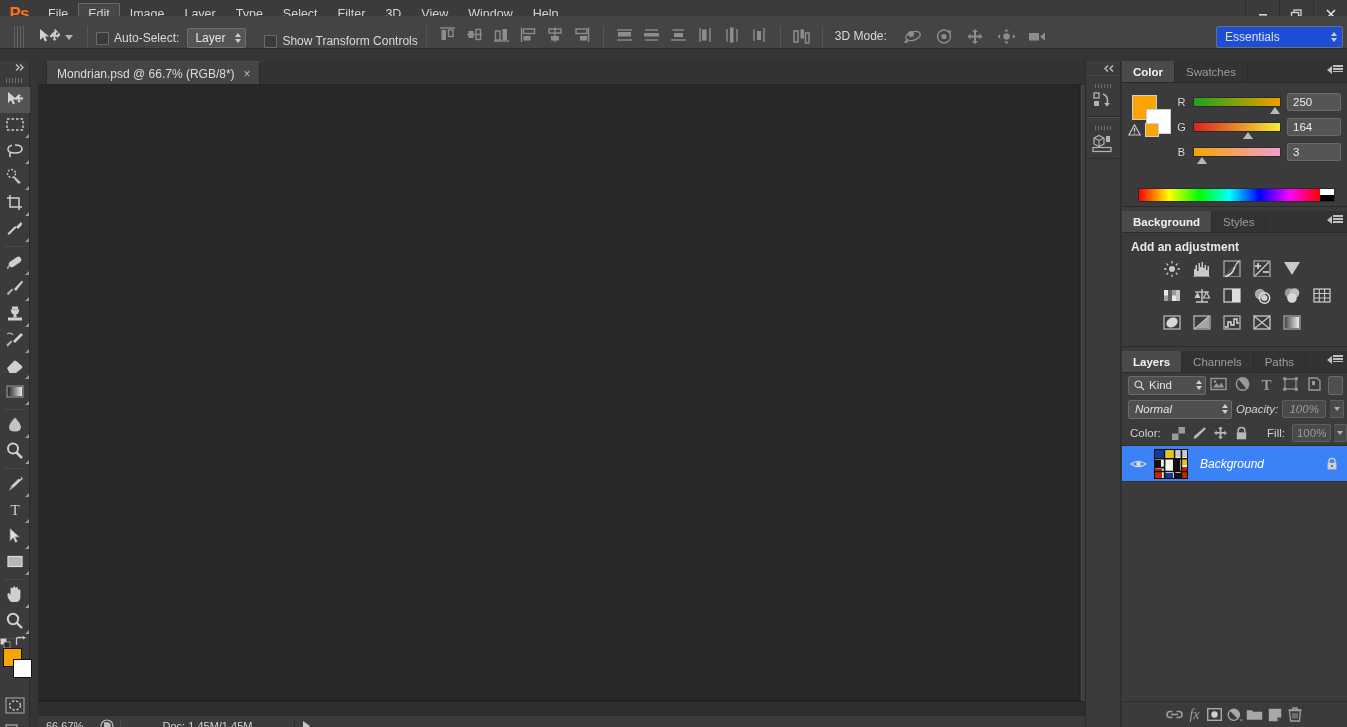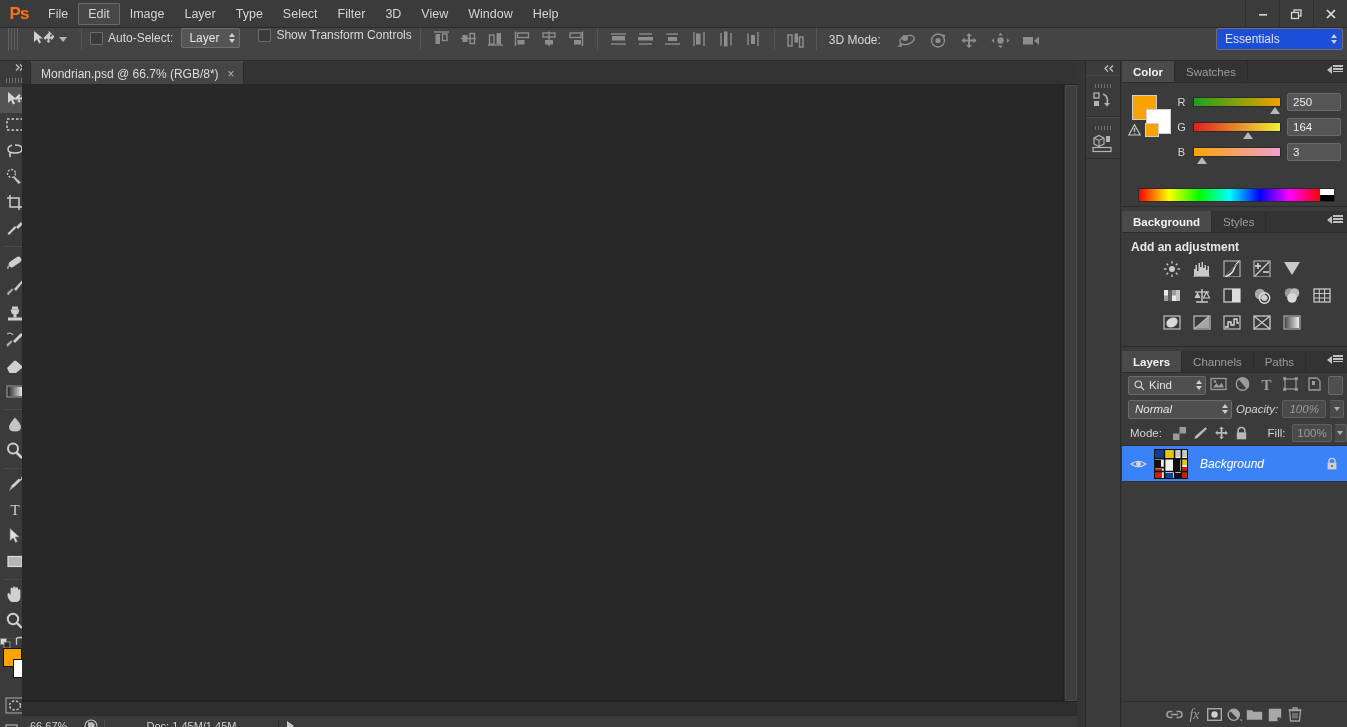--- a/index.html
+++ b/index.html
@@ -37,23 +37,23 @@
   }
   .win-btns { margin-left: auto; display: flex; height: 28px; }
   .win-btn {
     width: 34px; height: 28px; display: flex; align-items: center;
     justify-content: center; color: #d0d0d0; font-size: 13px;
     border-left: 1px solid #2f2f2f;
   }
 
   
   .optionsbar {
-    position: absolute; top: 28px; left: 0; width: 1347px; height: 33px;
+    position: absolute; top: 16px; left: 0; width: 1347px; height: 33px;
     background: #444; border-bottom: 1px solid #2b2b2b;
-    display: flex; align-items: flex-start; padding-left: 8px;
+    display: flex; align-items: flex-end; padding-left: 14px;
   }
   .ob-grip {
     width: 10px; height: 22px;
     background: repeating-linear-gradient(to right, #6a6a6a 0 1px, transparent 1px 3px);
     margin-right: 6px; opacity: .8;
   }
   .tool-preview {
     display: flex; align-items: center; gap: 3px; padding: 0 6px;
   }
   .tp-icon { width: 26px; height: 22px; display: flex; align-items:center; justify-content:center; }
@@ -128,21 +128,21 @@
   }
   .sw-bg {
     position: absolute; left: 13px; top: 17px; width: 19px; height: 19px;
     background: #fff; border: 1px solid #111;
   }
   .sw-swap { position:absolute; right:2px; top:-6px; font-size:11px; color:#c0c0c0; }
   .sw-def { position:absolute; left:0px; top:-4px; }
 
   
   .canvas-wrap {
-    position: absolute; top: 61px; left: 22px; width: 1055px; height: 666px;
+    position: absolute; top: 61px; left: 38px; width: 1055px; height: 666px;
     background: #f9a8d4;
   }
   .tabstrip {
     height: 24px; background: #333; border-bottom: 1px solid #252525;
     display: flex; align-items: flex-end; padding-left: 8px;
   }
   .doc-tab {
     height: 23px; background: #454545; border: 1px solid #2a2a2a;
     border-bottom: none; display: flex; align-items: center;
     padding: 0 8px 0 10px; gap: 9px; font-size: 12px; color: #dcdcdc;
@@ -1074,21 +1074,21 @@
           </span>
       </div>
       <span class="lbl-sm">Opacity:</span>
       <span class="num-field">100%</span>
       <span class="num-arrow">
         <i style="width:0;height:0;border-left:3.5px solid transparent;border-right:3.5px solid transparent;border-top:4px solid #b0b0b0"></i>
       </span>
     </div>
 
     <div class="lock-row">
-      <span class="lbl-sm" style="margin-right:6px">Mode:</span>
+      <span class="lbl-sm" style="margin-right:6px">Color:</span>
       <span class="lock-ic">
         <svg width="13" height="13" viewBox="0 0 12 12">
           <rect width="12" height="12" fill="#9a9a9a"></rect>
           <rect x="0" y="0" width="6" height="6" fill="#3b3b3b"></rect>
           <rect x="6" y="6" width="6" height="6" fill="#3b3b3b"></rect>
         </svg>
       </span>
       <span class="lock-ic">
         <svg width="16" height="15" viewBox="0 0 16 15">
           <path d="M13.5 1.2 L15 2.8 L5.5 12 L2.5 13 L3.3 10 Z" fill="#b8b8b8"></path>

